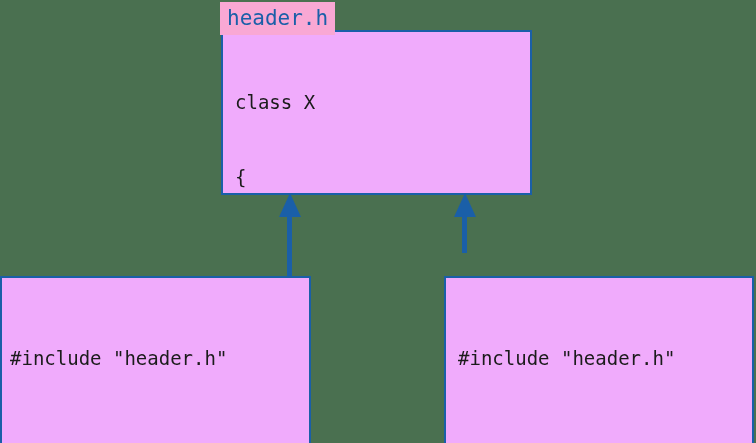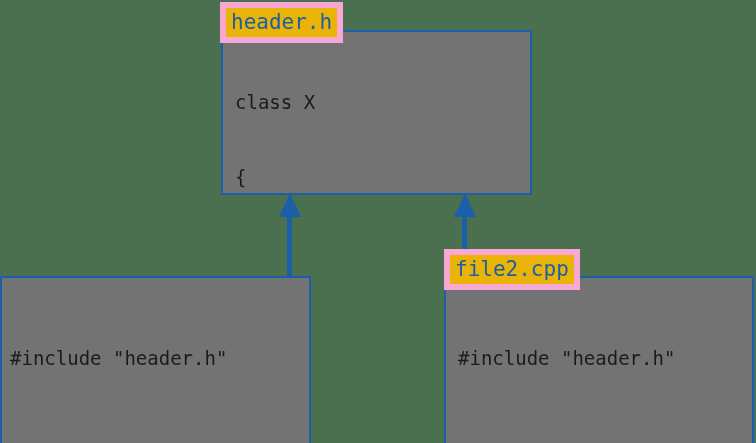--- a/index.html
+++ b/index.html
@@ -15,36 +15,36 @@
   }
   #canvas {
     position: relative;
     width: 756px;
     height: 443px;
   }
 
   
   .file-label {
     position: absolute;
-    background: #eab308;
-    border: 6px solid #f9a8d4;
+    background: #f9a8d4;
+    border: 2px solid #f9a8d4;
     color: #1a5fa8;
     font-family: "DejaVu Sans Mono", monospace;
     font-size: 21px;
     line-height: 26px;
     padding: 1px 5px 2px 5px;
     white-space: pre;
     z-index: 3;
     box-sizing: border-box;
   }
 
   
   .code-box {
     position: absolute;
-    background: #737373;
+    background: #f0abfc;
     border: 2px solid #1a5fa8;
     box-sizing: border-box;
     z-index: 2;
     overflow: hidden;
   }
   .code-body {
     font-family: "DejaVu Sans Mono", monospace;
     font-size: 19px;
     line-height: 25px;
     white-space: pre;
@@ -116,21 +116,20 @@
     </svg>
   </div>
 
 
   <div class="code-box" id="box-file1">
     <div class="code-body">
       <span class="ln">#include "header.h"</span>
     </div>
   </div>
 
-  <div class="file-label" id="label-file2">file2.cpp</div>
 
   <div class="code-box" id="box-file2">
     <div class="code-body">
       <span class="ln">#include "header.h"</span>
       <span class="ln blank"> </span>
       
     </div>
   </div>
 
 </div>

